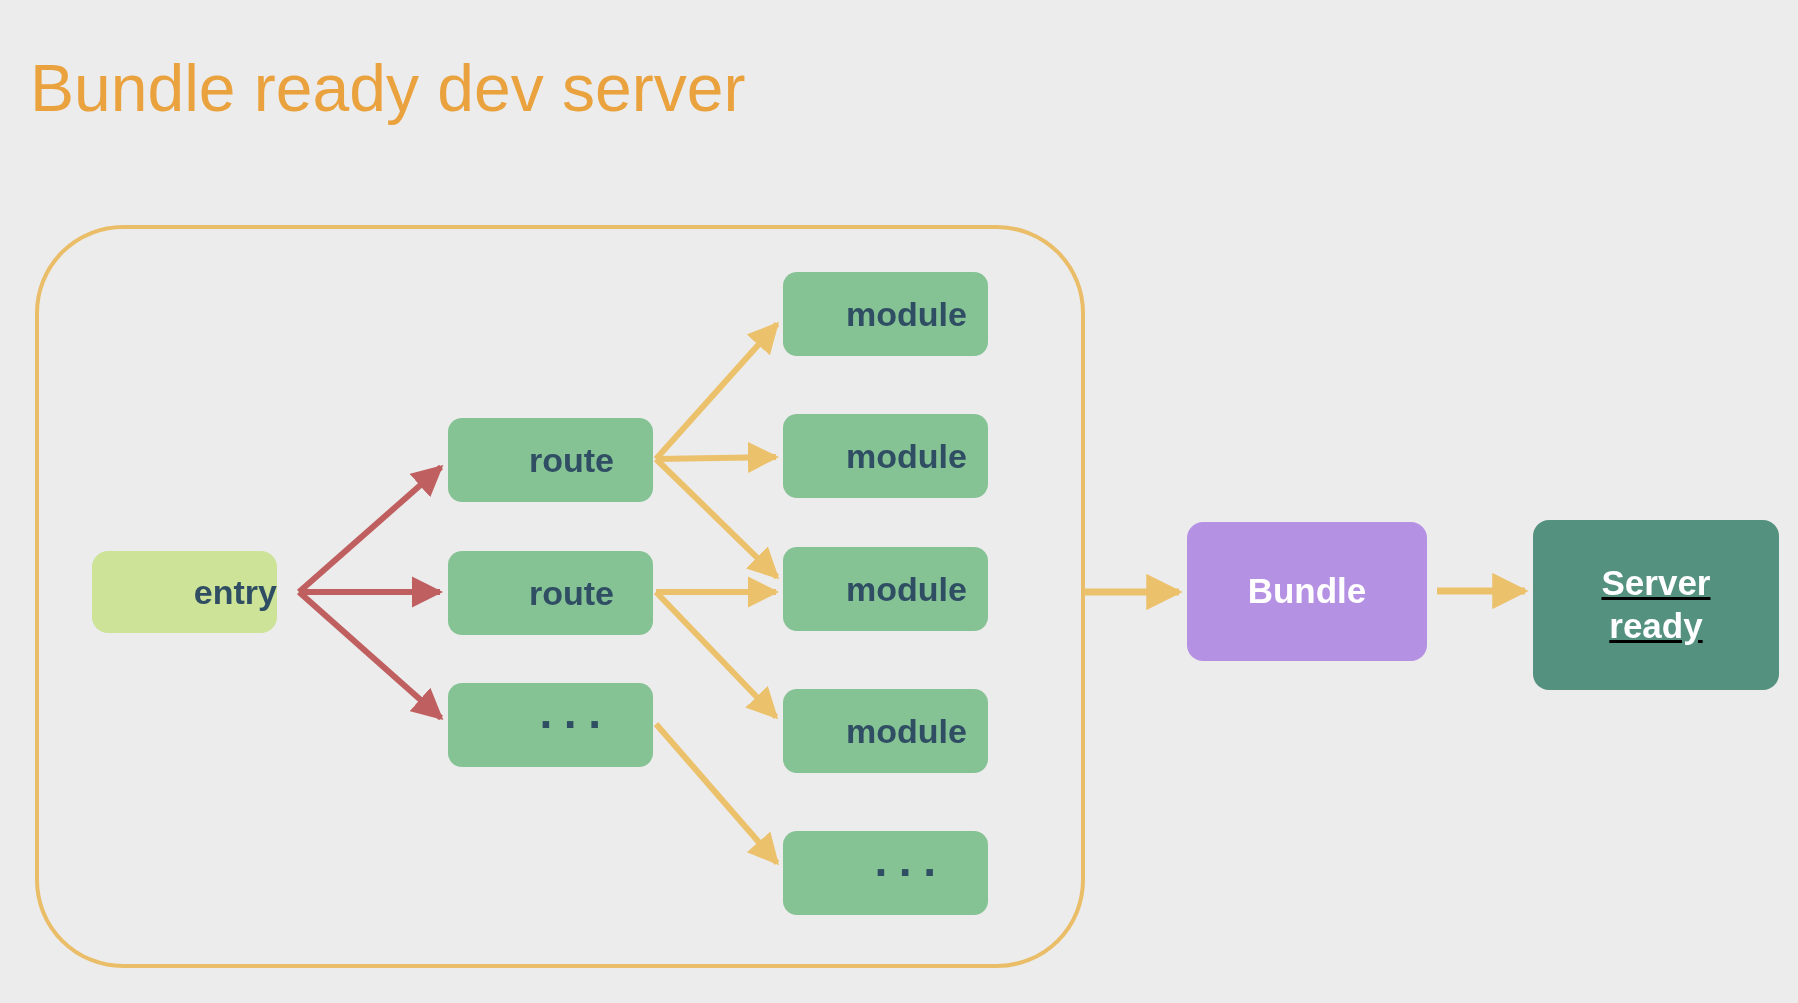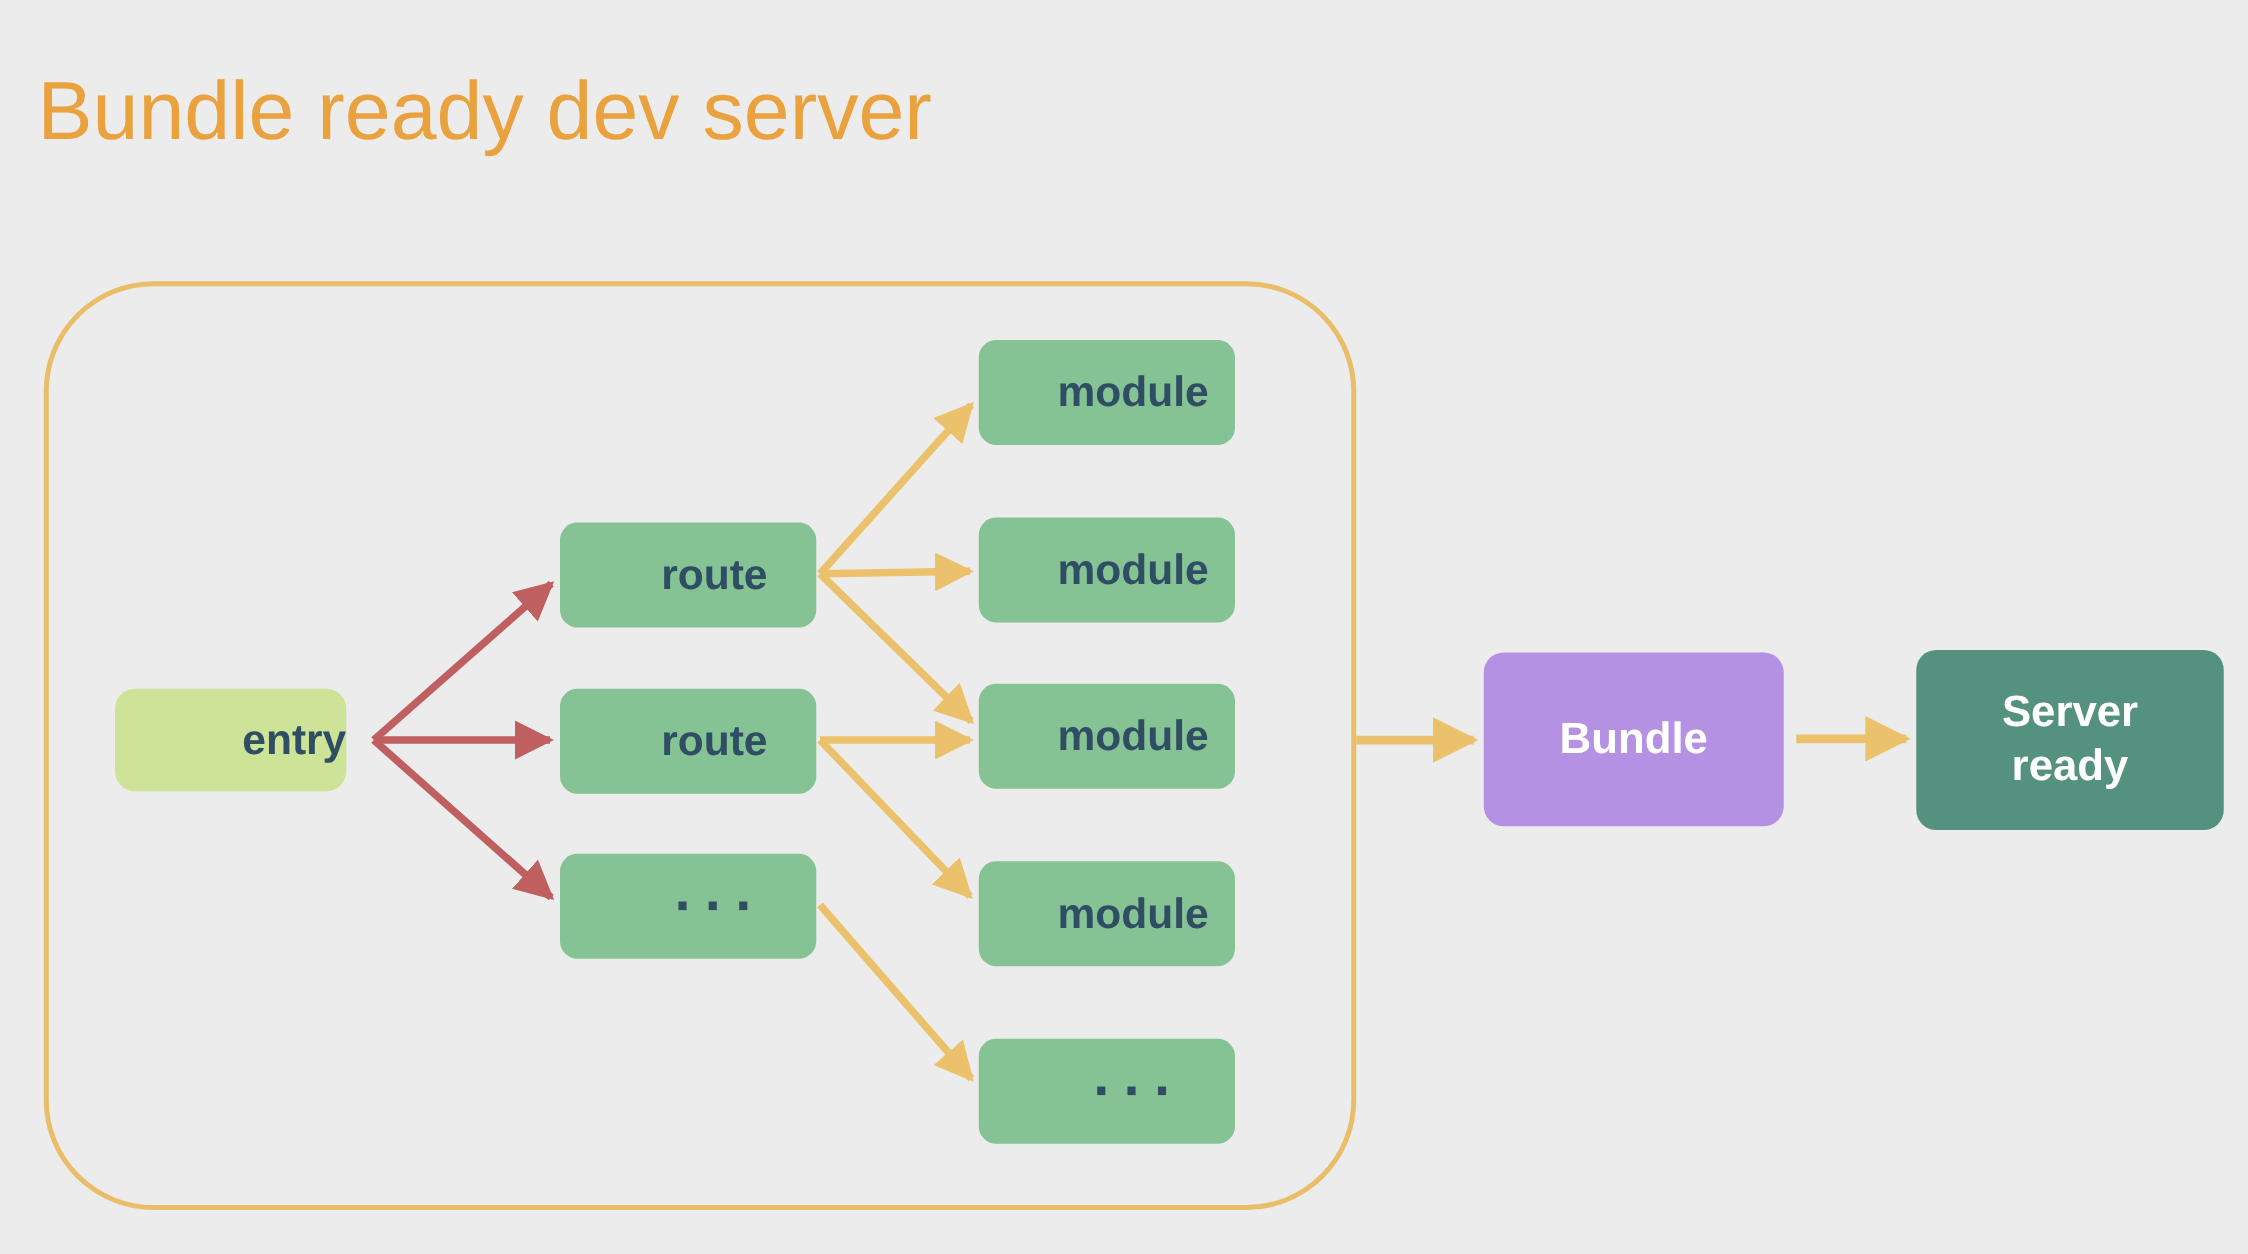--- a/index.html
+++ b/index.html
@@ -151,18 +151,18 @@
   <div class="node green" style="left:783px;top:689px;width:205px;height:84px;">
     <span class="node-label">module</span>
   </div>
   <div class="node green" style="left:783px;top:831px;width:205px;height:84px;">
     <span class="node-label dots">···</span>
   </div>
 
   <div class="node purple" style="left:1187px;top:522px;width:240px;height:139px;">
     <span class="node-label">Bundle</span>
   </div>
-  <div class="node teal" style="left:1533px;top:520px;width:246px;height:144px;">
+  <div class="node teal" style="left:1533px;top:520px;width:246px;height:170px;text-decoration:underline;">
     <span class="node-label">Server
 ready</span>
   </div>
 
 </div>
 
 </body></html>

